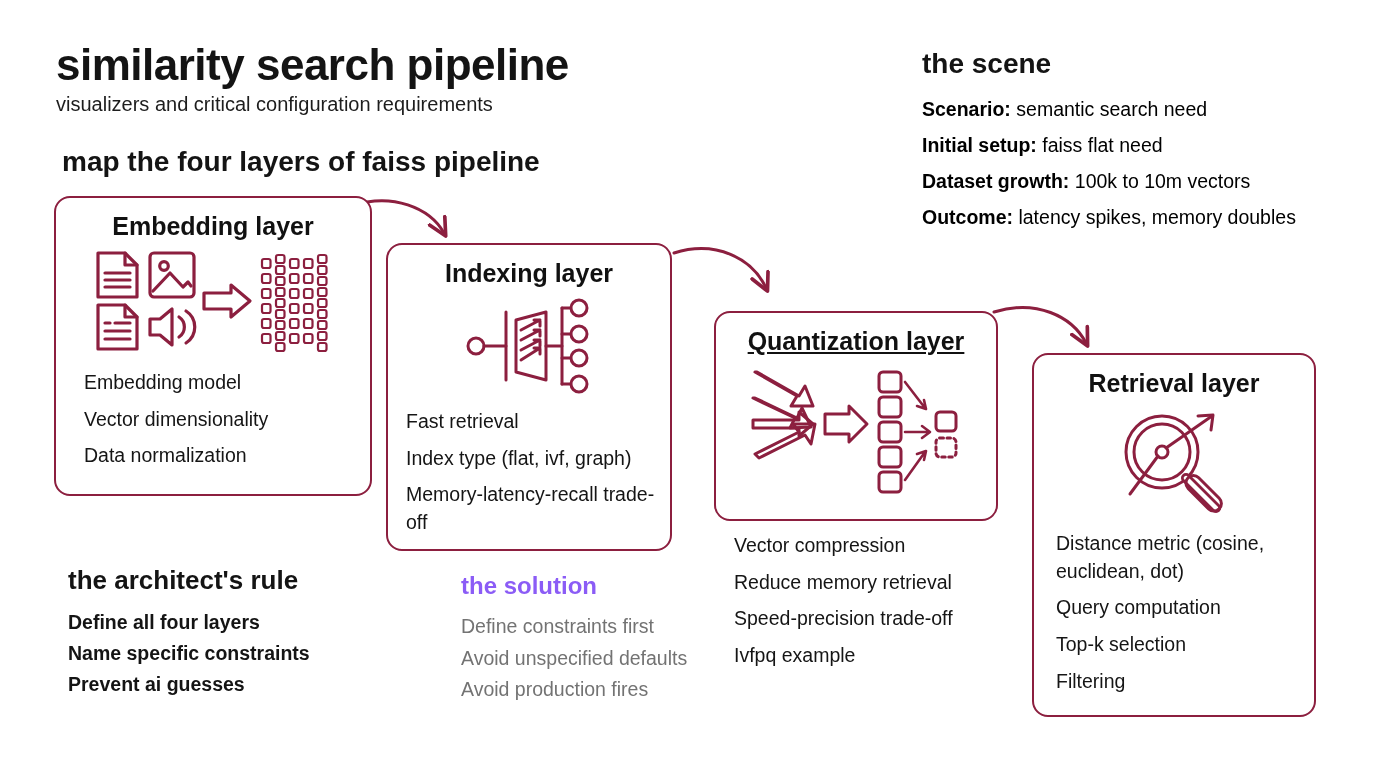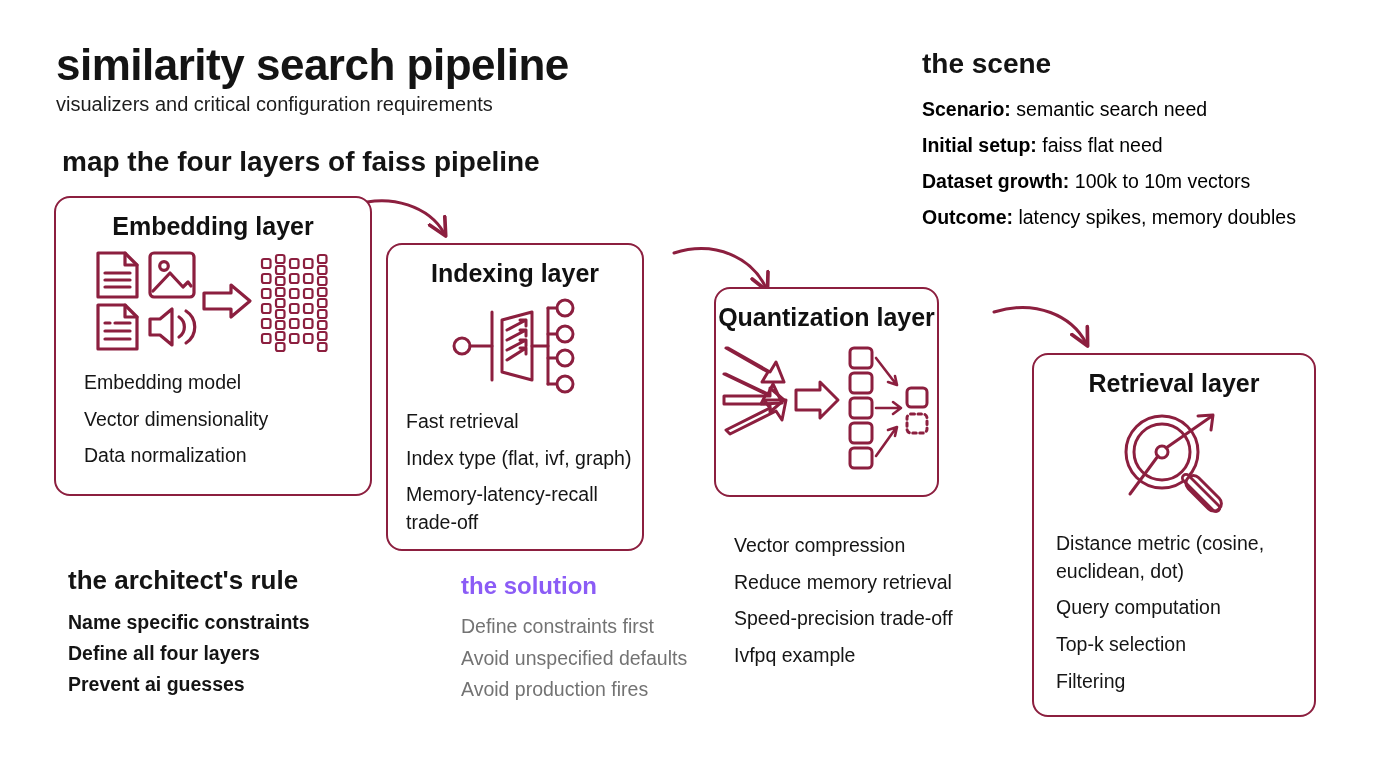--- a/index.html
+++ b/index.html
@@ -77,22 +77,22 @@
   }
   .card-list {
     font-size: 19.5px;
     line-height: 1.42;
     color: #151515;
   }
   .card-list .li { margin-bottom: 9px; }
 
   
   #card-embedding   { left: 54px;   top: 196px; width: 318px; height: 300px; }
-  #card-indexing    { left: 386px;  top: 243px; width: 258px; height: 308px; }
-  #card-quantization{ left: 714px;  top: 287px; width: 225px; height: 210px; }
+  #card-indexing    { left: 386px;  top: 243px; width: 286px; height: 308px; }
+  #card-quantization{ left: 714px;  top: 311px; width: 284px; height: 210px; text-decoration: underline; }
   #card-retrieval   { left: 1032px; top: 353px; width: 284px; height: 364px; }
 
   #card-embedding   .card-list { padding: 0 0 0 28px; margin-top: 16px; }
   #card-indexing    .card-list { padding: 0 0 0 18px; margin-top: 14px; }
   #card-retrieval   .card-list { padding: 0 0 0 22px; margin-top: 14px; }
 
   
   #quant-list {
     left: 734px; top: 532px; width: 270px;
     font-size: 19.5px; line-height: 1.42; color: #151515;
@@ -322,22 +322,22 @@
   <div class="card-list">
     <div class="li">Distance metric (cosine, euclidean, dot)</div>
     <div class="li">Query computation</div>
     <div class="li">Top-k selection</div>
     <div class="li">Filtering</div>
   </div>
 </div>
 
 <div class="abs" id="architect-block">
   <div id="architect-title">the architect's rule</div>
+  <div class="li">Define all four layers</div>
   <div class="li">Name specific constraints</div>
-  <div class="li">Define all four layers</div>
   <div class="li">Prevent ai guesses</div>
 </div>
 
 <div class="abs" id="solution-block">
   <div id="solution-title">the solution</div>
   <div class="li">Define constraints first</div>
   <div class="li">Avoid unspecified defaults</div>
   <div class="li">Avoid production fires</div>
 </div>
 

